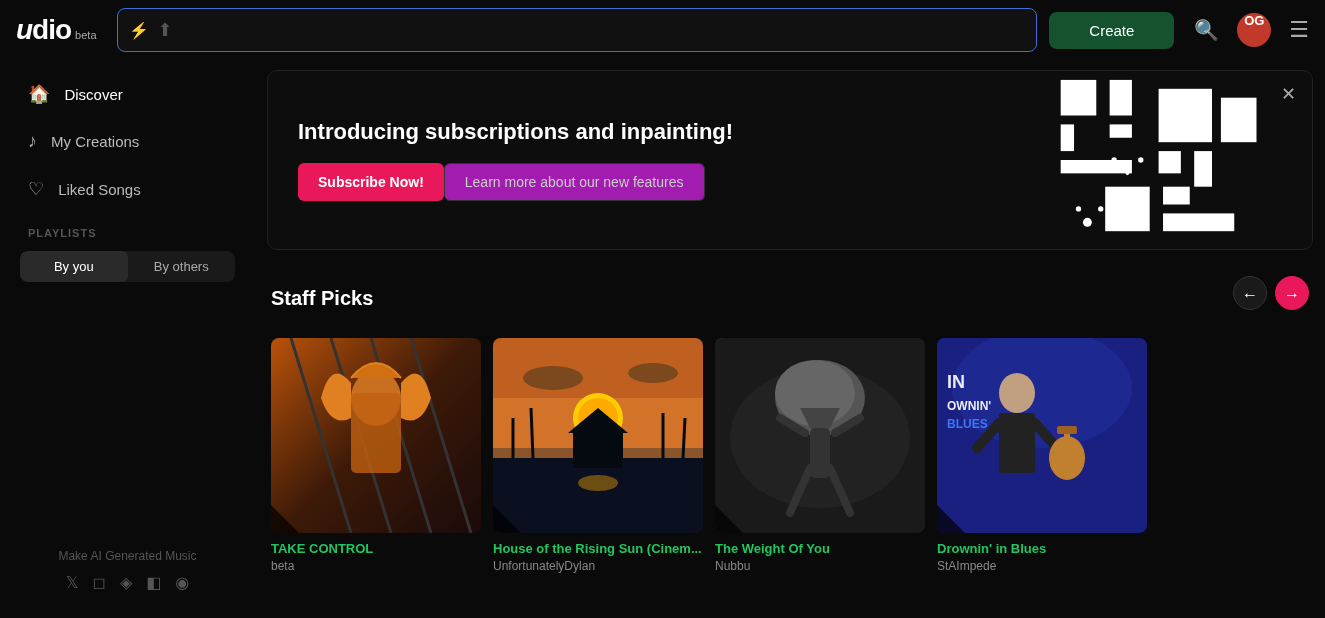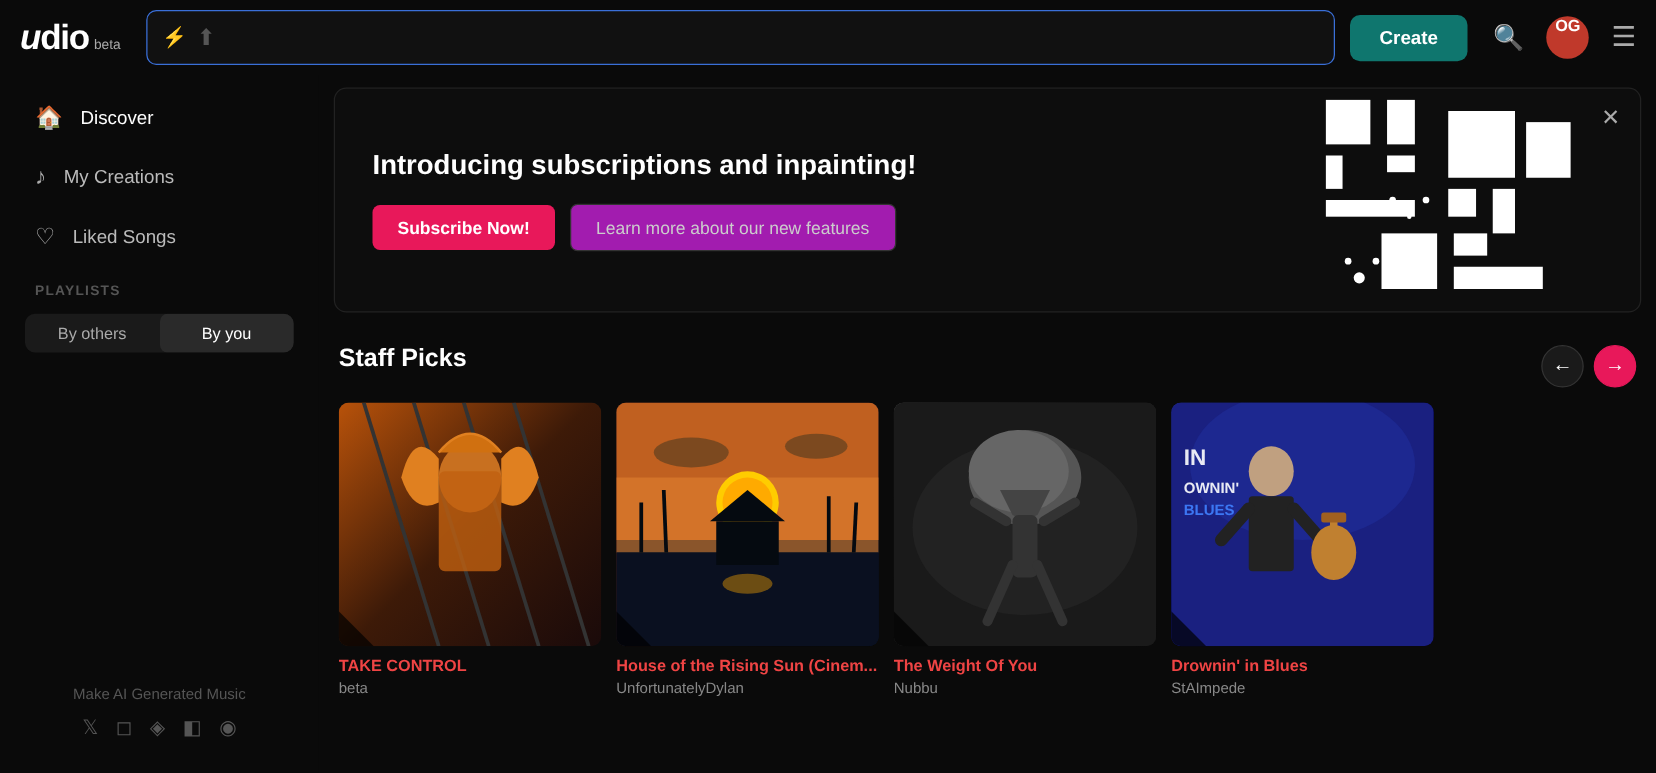--- a/index.html
+++ b/index.html
@@ -65,27 +65,27 @@
       color: #ccc;
       font-size: 15px;
       flex: 1;
     }
     .search-icon-right {
       color: #555;
       font-size: 18px;
       cursor: pointer;
     }
     .create-btn {
-      background: #0f766e;
+      background: #14532d;
       color: #fff;
       border: none;
       border-radius: 8px;
-      padding: 10px 24px;
+      padding: 10px 40px;
       font-size: 15px;
-      font-weight: 700;
+      font-weight: 400;
       cursor: pointer;
     }
     .topbar-icons {
       display: flex;
       align-items: center;
       gap: 18px;
       margin-left: 8px;
     }
     .topbar-icon {
       color: #aaa;
@@ -234,24 +234,23 @@
     .banner-title {
       font-size: 22px;
       font-weight: 700;
       color: #fff;
       margin-bottom: 18px;
       position: relative;
       z-index: 2;
     }
     .banner-actions {
       display: flex;
-      gap: 12px;
+      gap: 0;
       position: relative;
       z-index: 2;
-      align-items: center;
     }
     .subscribe-btn {
       background: #e8185a;
       color: #fff;
       border: none;
       border-radius: 6px;
       padding: 10px 20px;
       font-size: 14px;
       font-weight: 600;
       cursor: pointer;
@@ -262,23 +261,23 @@
       border: 1px solid #333;
       border-radius: 6px;
       padding: 10px 20px;
       font-size: 14px;
       cursor: pointer;
     }
 
     
     .staff-picks-header {
       display: flex;
-      align-items: flex-start;
+      align-items: flex-end;
       justify-content: space-between;
-      padding: 16px 16px 12px;
+      padding: 16px 16px 28px;
     }
     .staff-picks-title {
       font-size: 20px;
       font-weight: 700;
     }
     .nav-arrows {
       display: flex;
       gap: 8px;
     }
     .nav-arrow {
@@ -323,21 +322,21 @@
     
     .card-1 { background: linear-gradient(135deg, #b8520a 0%, #3d1a08 50%, #1a0a0a 100%); }
     .card-2 { background: linear-gradient(135deg, #c020a0 0%, #801060 40%, #200010 100%); }
     .card-3 { background: linear-gradient(135deg, #c05020 0%, #602010 40%, #101020 80%, #0a1530 100%); }
     .card-4 { background: linear-gradient(135deg, #555 0%, #222 50%, #111 100%); }
     .card-5 { background: linear-gradient(135deg, #2030a0 0%, #1020a0 30%, #000070 60%, #100030 100%); }
 
     .song-title {
       font-size: 13px;
       font-weight: 600;
-      color: #ef4444;
+      color: #22c55e;
       margin-bottom: 3px;
       white-space: nowrap;
       overflow: hidden;
       text-overflow: ellipsis;
     }
     .song-artist {
       font-size: 12px;
       color: #888;
     }
 
@@ -404,22 +403,22 @@
     </div>
 
     <div class="nav-item">
       <span class="nav-icon" style="color:#aaa;">♡</span>
       <span>Liked Songs</span>
     </div>
 
     <div class="playlists-label">PLAYLISTS</div>
 
     <div class="toggle-group">
+      <button class="toggle-btn active">By you</button>
       <button class="toggle-btn">By others</button>
-      <button class="toggle-btn active">By you</button>
     </div>
 
     <div class="sidebar-footer">
       <div class="sidebar-footer-text">Make AI Generated Music</div>
       <div class="social-icons">
         <span class="social-icon">𝕏</span>
         <span class="social-icon">◻</span>
         <span class="social-icon">◈</span>
         <span class="social-icon">◧</span>
         <span class="social-icon">◉</span>

